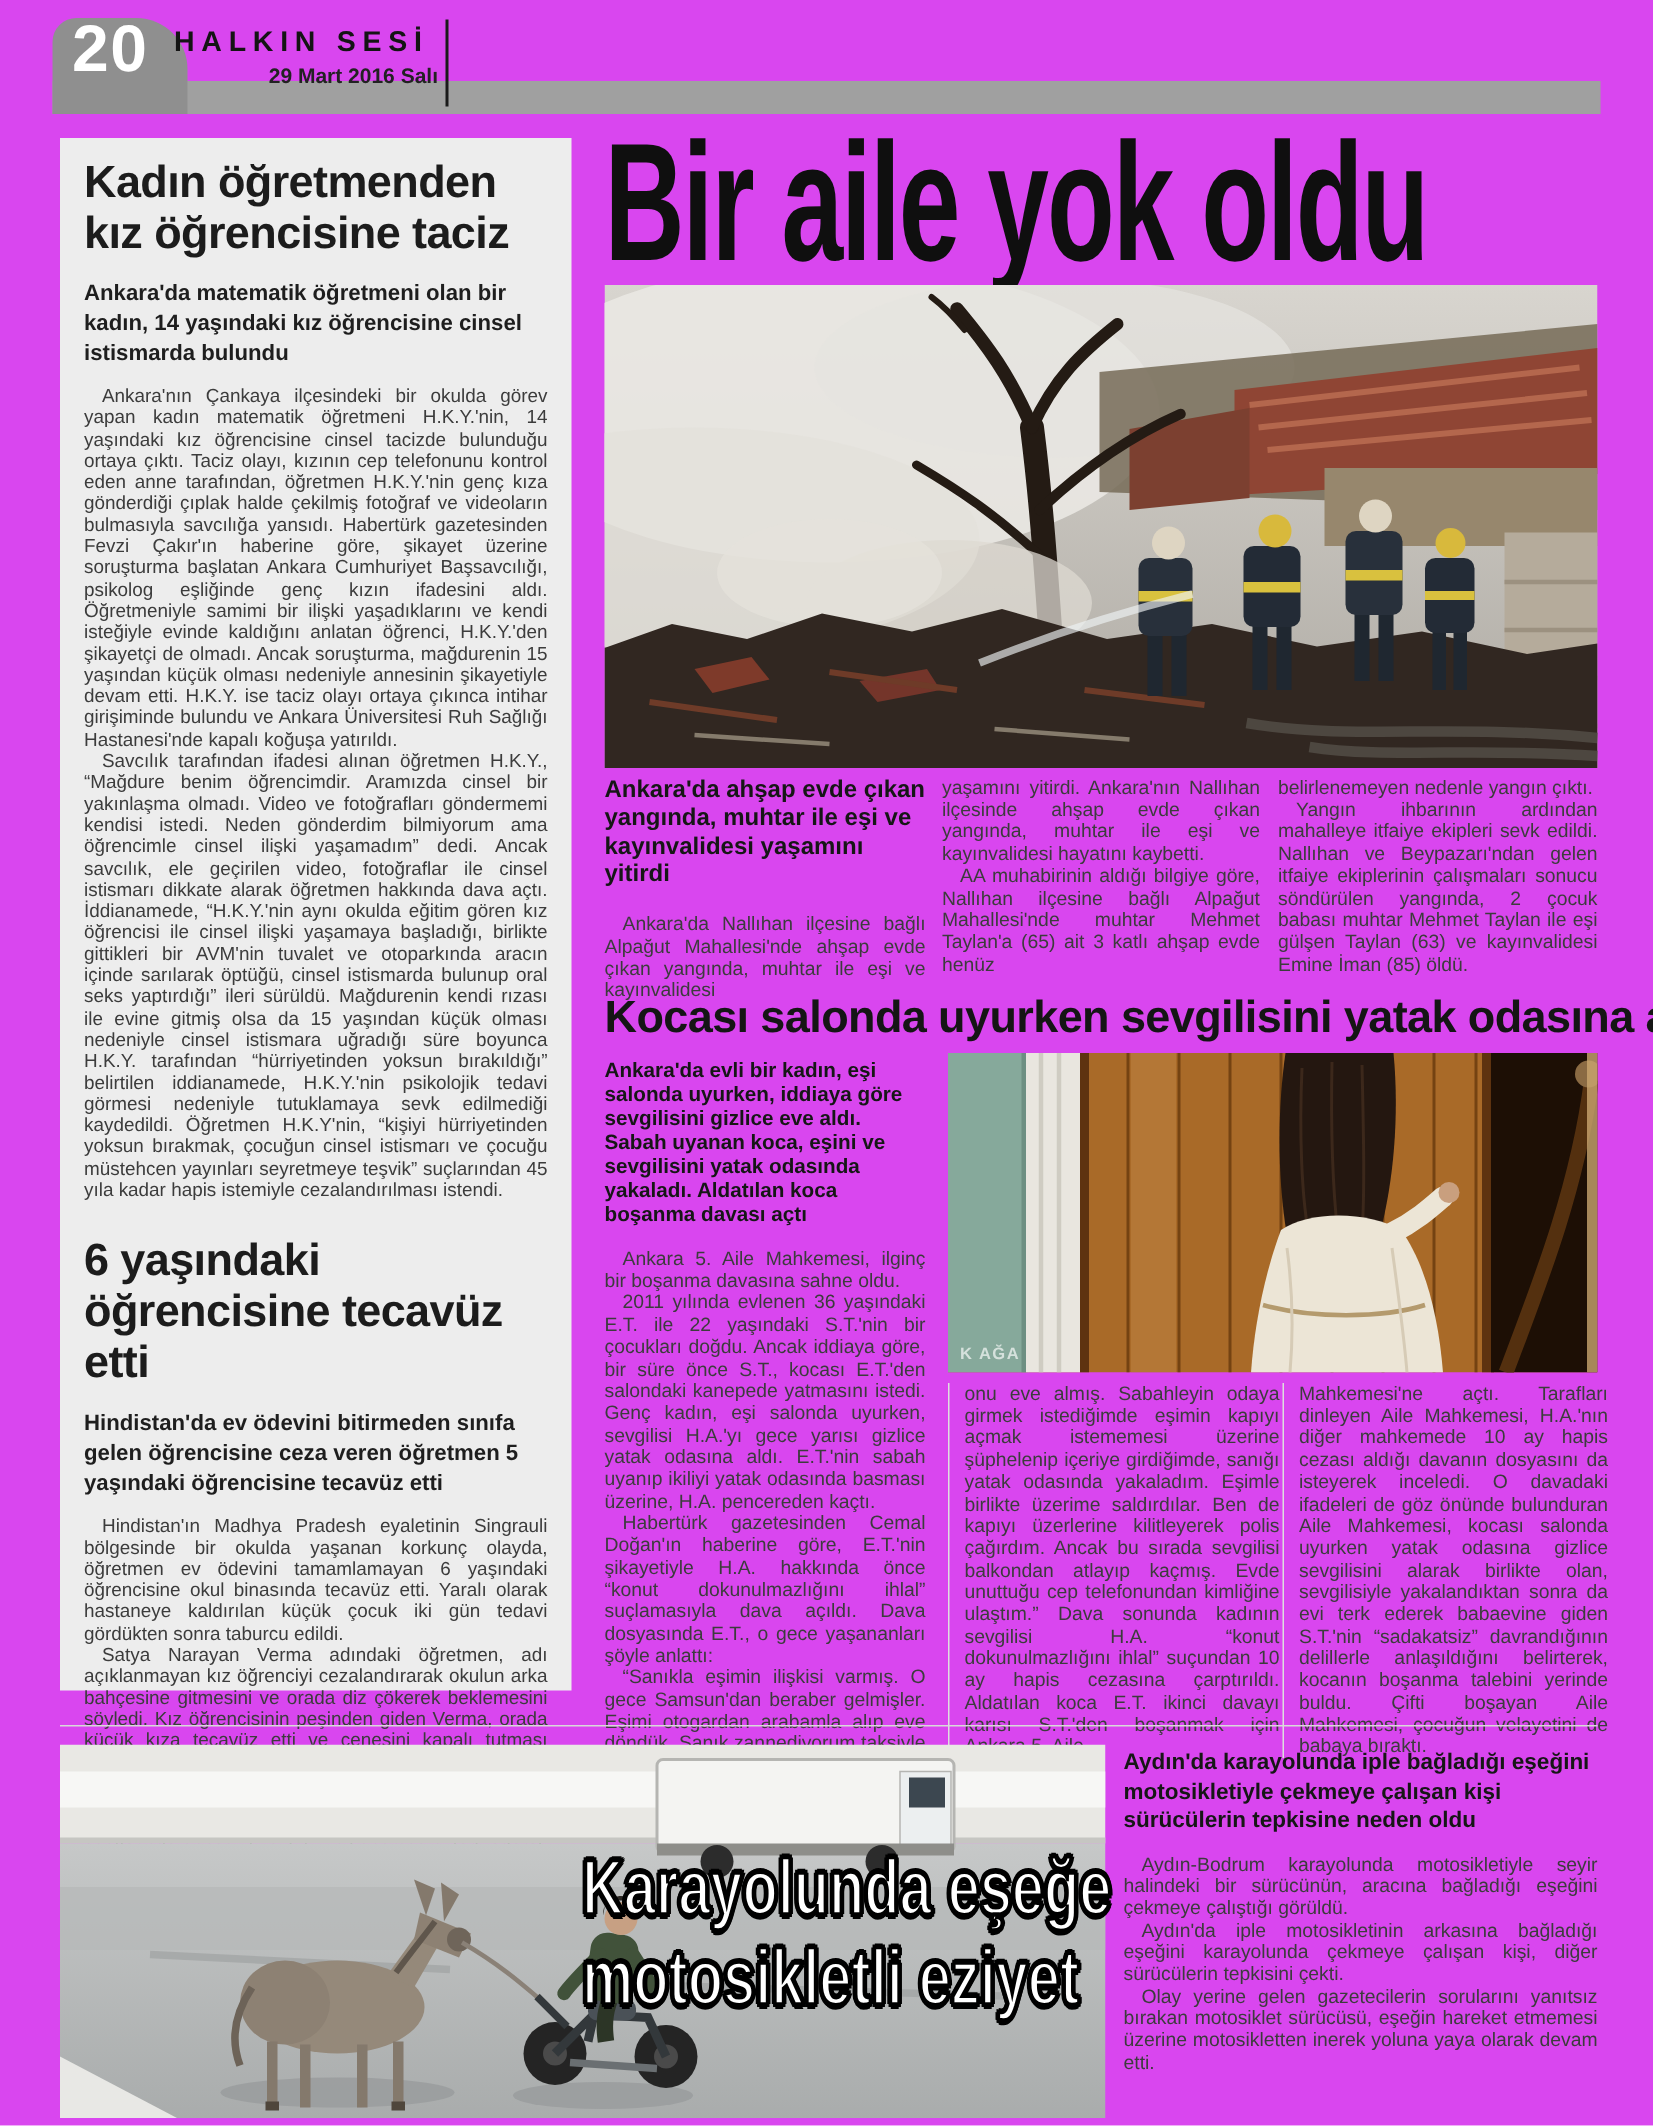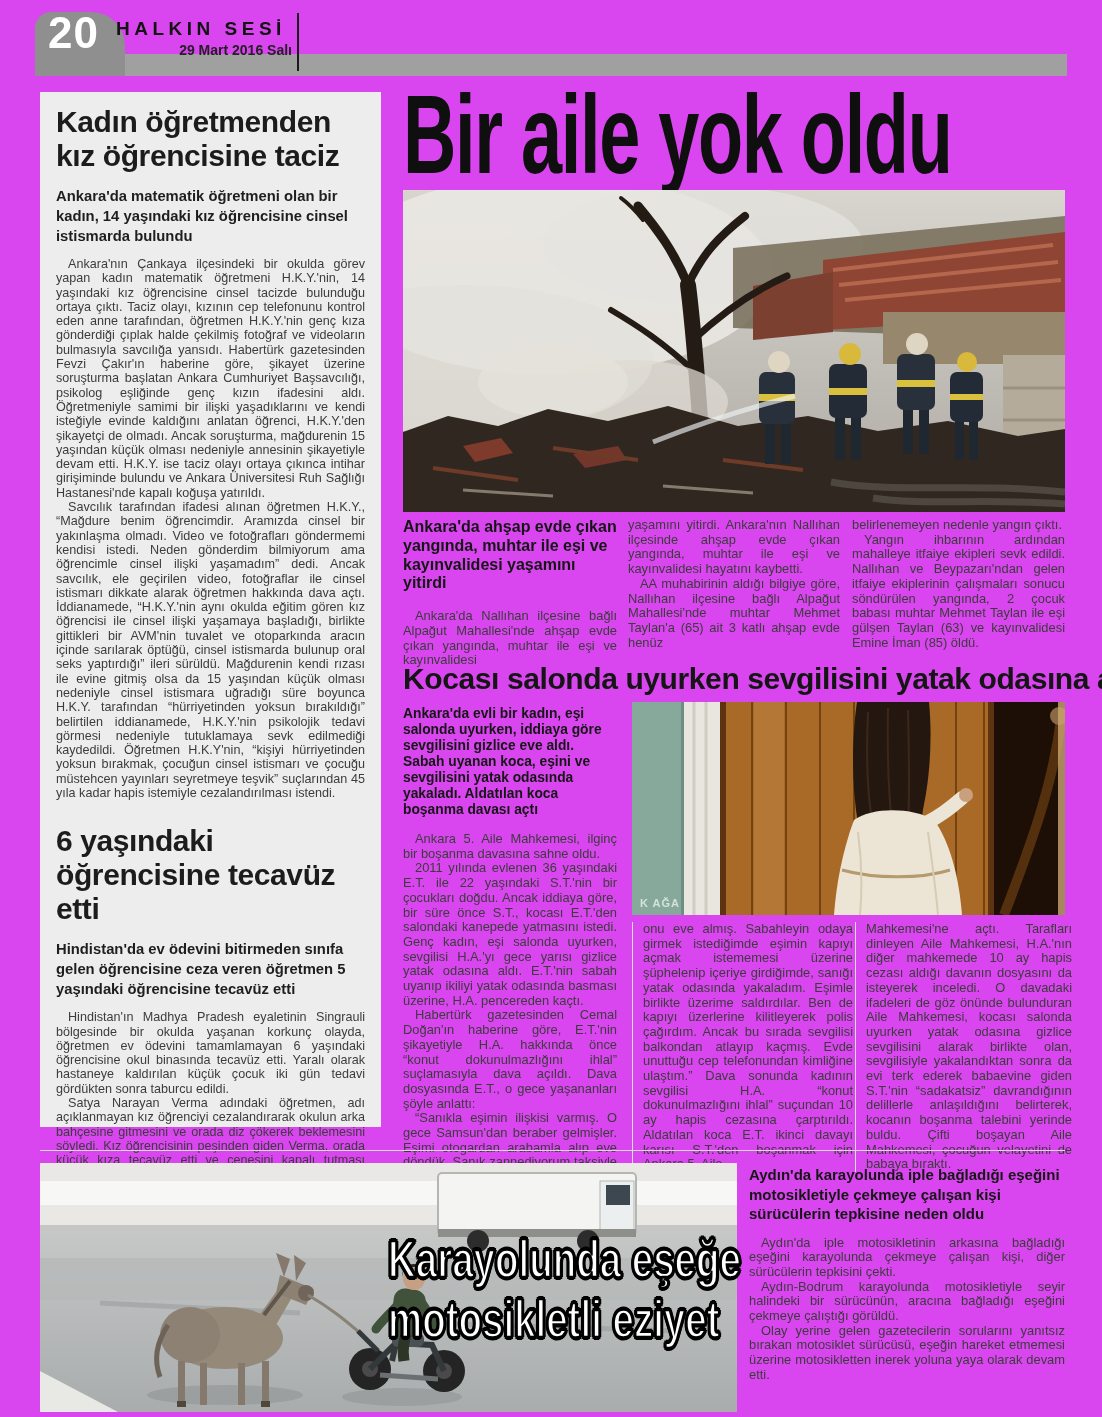--- a/index.html
+++ b/index.html
@@ -267,18 +267,18 @@
     </svg>
     <div class="abs" style="left:296px;top:66px;width:400px;">
       <div class="overlay-head">Karayolunda eşeğe</div>
       <div class="overlay-head">motosikletli eziyet</div>
     </div>
   </div>
 
   <div class="abs" style="left:749px;top:1165px;width:316px;">
     <p class="lead-bot">Aydın'da karayolunda iple bağladığı eşeğini motosikletiyle çekmeye çalışan kişi sürücülerin tepkisine neden oldu</p>
     <div class="sp" style="height:12px;"></div>
+    <p class="col-p">Aydın-Bodrum karayolunda motosikletiyle seyir halindeki bir sürücünün, aracına bağladığı eşeğini çekmeye çalıştığı görüldü.</p>
     <p class="col-p">Aydın'da iple motosikletinin arkasına bağladığı eşeğini karayolunda çekmeye çalışan kişi, diğer sürücülerin tepkisini çekti.</p>
-    <p class="col-p">Aydın-Bodrum karayolunda motosikletiyle seyir halindeki bir sürücünün, aracına bağladığı eşeğini çekmeye çalıştığı görüldü.</p>
     <p class="col-p">Olay yerine gelen gazetecilerin sorularını yanıtsız bırakan motosiklet sürücüsü, eşeğin hareket etmemesi üzerine motosikletten inerek yoluna yaya olarak devam etti.</p>
   </div>
 
 </div>
 
 </body></html>

